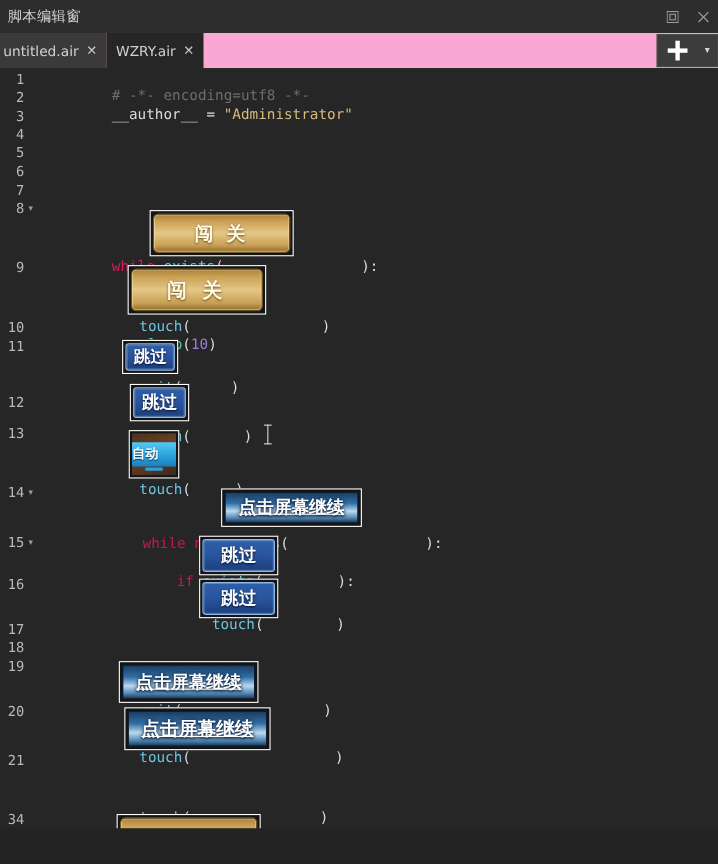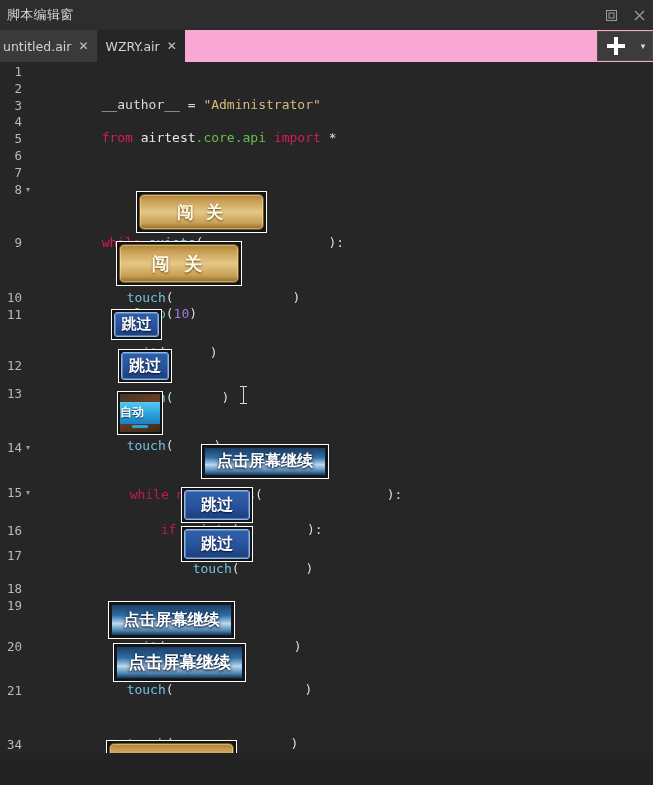--- a/index.html
+++ b/index.html
@@ -127,21 +127,21 @@
     border-radius: 3px;
     box-shadow: inset 0 0 0 1px rgba(140,180,230,.5);
   }
   .sk-blue .chip-label { color: #ffffff; text-shadow: 0 1px 2px rgba(0,10,40,.95); }
 
   
   .sk-banner .inner {
     background: linear-gradient(180deg,#1d3c60 0%,#2f6fa6 35%,#bcd9ef 62%,#4f87b4 85%,#1b3550 100%);
     border: 1px solid #0e1c2c;
   }
-  .sk-banner .chip-label { color: #ffffff; text-shadow: 0 1px 2px rgba(0,20,50,.95), 0 0 4px rgba(0,20,50,.8); }
+  .sk-banner .chip-label { color: #ffffff; text-shadow: 0 1px 2px rgba(0,20,50,.95), 0 0 4px rgba(0,20,50,.8); text-decoration: underline; }
 
   
   .sk-tile .inner {
     background: linear-gradient(160deg,#4a3322 0%,#6b4324 45%,#3b2a1c 100%);
   }
   .sk-tile .tilebox {
     position: relative; z-index: 3;
     background: linear-gradient(180deg,#55c8f2 0%,#2ba2dd 55%,#1b7fbe 100%);
     border-radius: 3px; padding: 2px 20px 3px 4px;
     display: flex; justify-content: center;
@@ -222,38 +222,38 @@
       <div class="lineno" style="top:173px">9</div>
       <div class="lineno" style="top:228px">10</div>
       <div class="lineno" style="top:245px">11</div>
       <div class="lineno" style="top:296px">12</div>
       <div class="lineno" style="top:324px">13</div>
       <div class="lineno" style="top:378px">14</div>
       <div class="foldmark" style="top:378px; left:26px">▾</div>
       <div class="lineno" style="top:423px">15</div>
       <div class="foldmark" style="top:423px; left:26px">▾</div>
       <div class="lineno" style="top:461px">16</div>
-      <div class="lineno" style="top:486px">17</div>
+      <div class="lineno" style="top:502px">17</div>
       <div class="lineno" style="top:519px">18</div>
       <div class="lineno" style="top:536px">19</div>
       <div class="lineno" style="top:577px">20</div>
       <div class="lineno" style="top:621px">21</div>
       <div class="lineno" style="top:675px">34</div>
     </div>
 
     <div class="codearea">
 
+      <div class="cline" style="top:2px; left:3px">
+        <span class="k-comment"># -*- encoding=utf8 -*-</span>
+      </div>
 
       <div class="cline" style="top:19px; left:3px">
         <span class="k-plain">__author__</span><span class="k-plain"> = </span><span class="k-string">"Administrator"</span>
       </div>
 
-      <div class="cline" style="top:52px; left:3px">
-        <span class="k-keyword">from</span><span class="k-module"> airtest</span><span class="k-attr">.core.api</span><span class="k-keyword"> import</span><span class="k-plain"> *</span>
-      </div>
 
 
       <div class="cline" style="top:157px; left:3px">
         <span class="k-keyword">while</span><span class="k-call"> exists</span><span class="k-paren">(</span><span style="display:inline-block;width:125px"></span><span class="k-paren">):</span>
       </div>
 
       <div class="cline" style="top:212px; left:28px">
         <span class="k-call">touch</span><span class="k-paren">(</span><span style="display:inline-block;width:119px"></span><span class="k-paren">)</span>
       </div>
 

